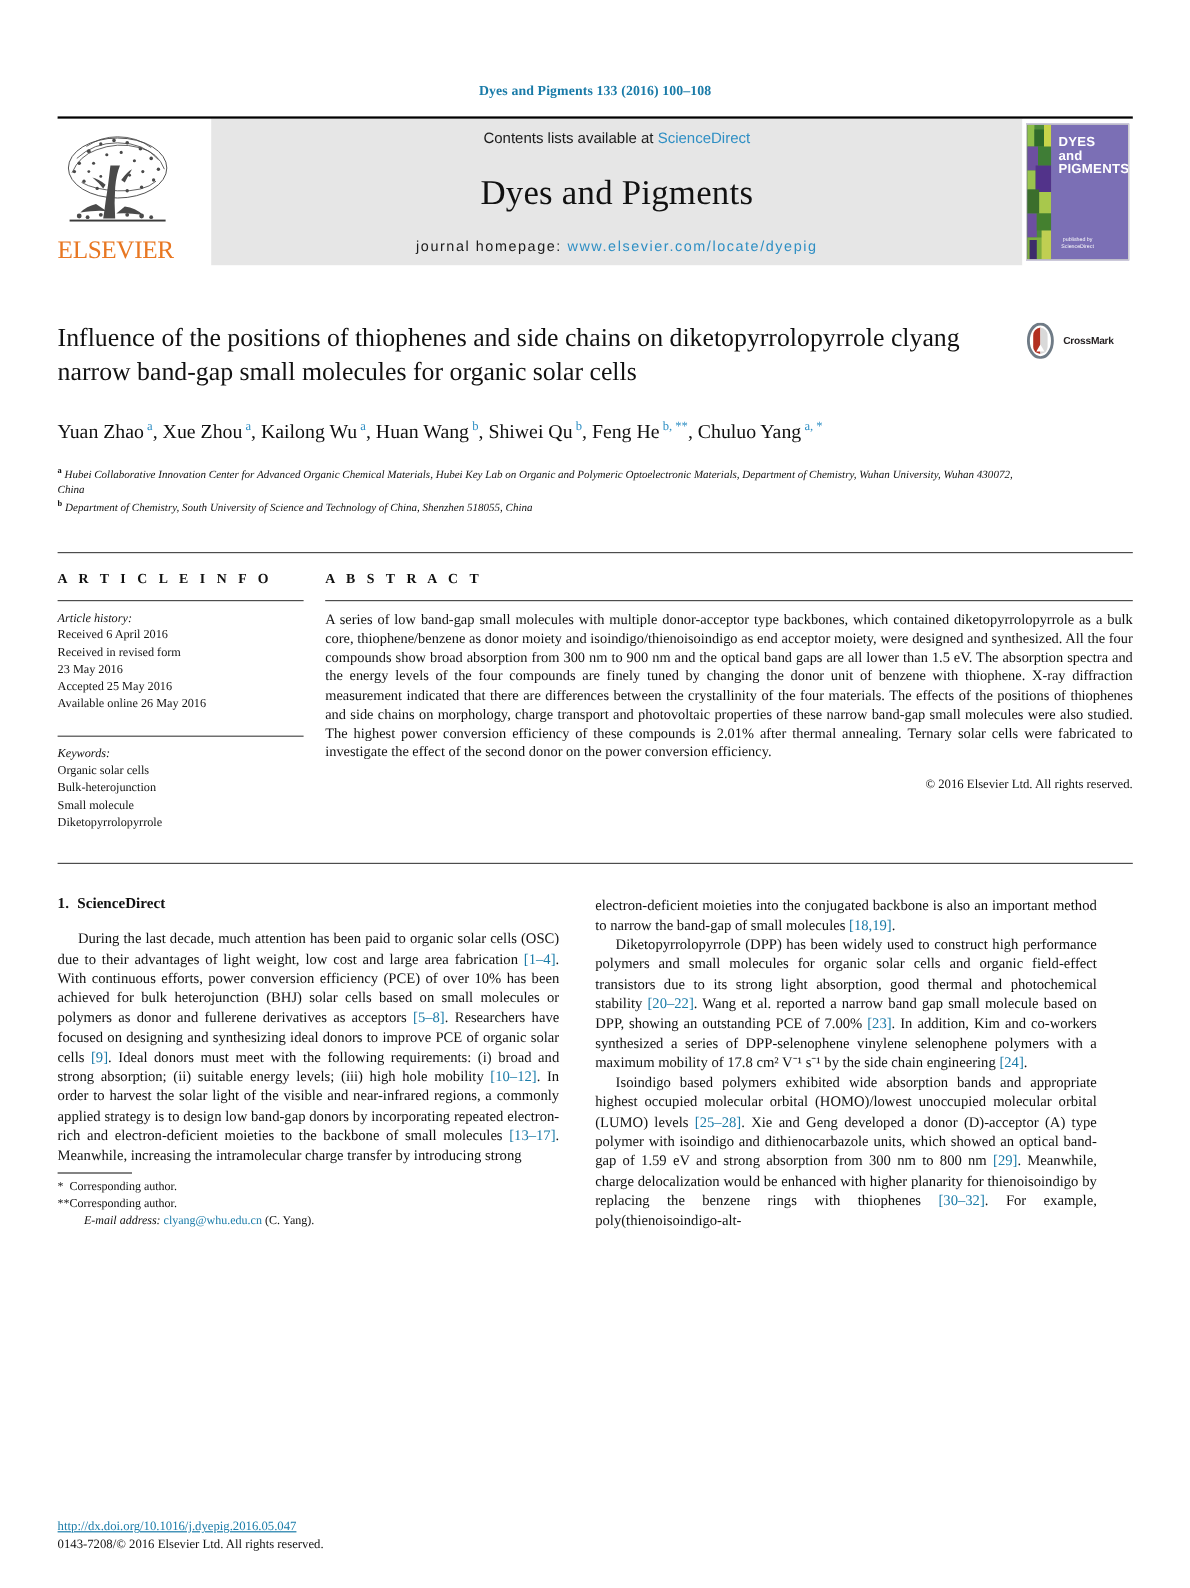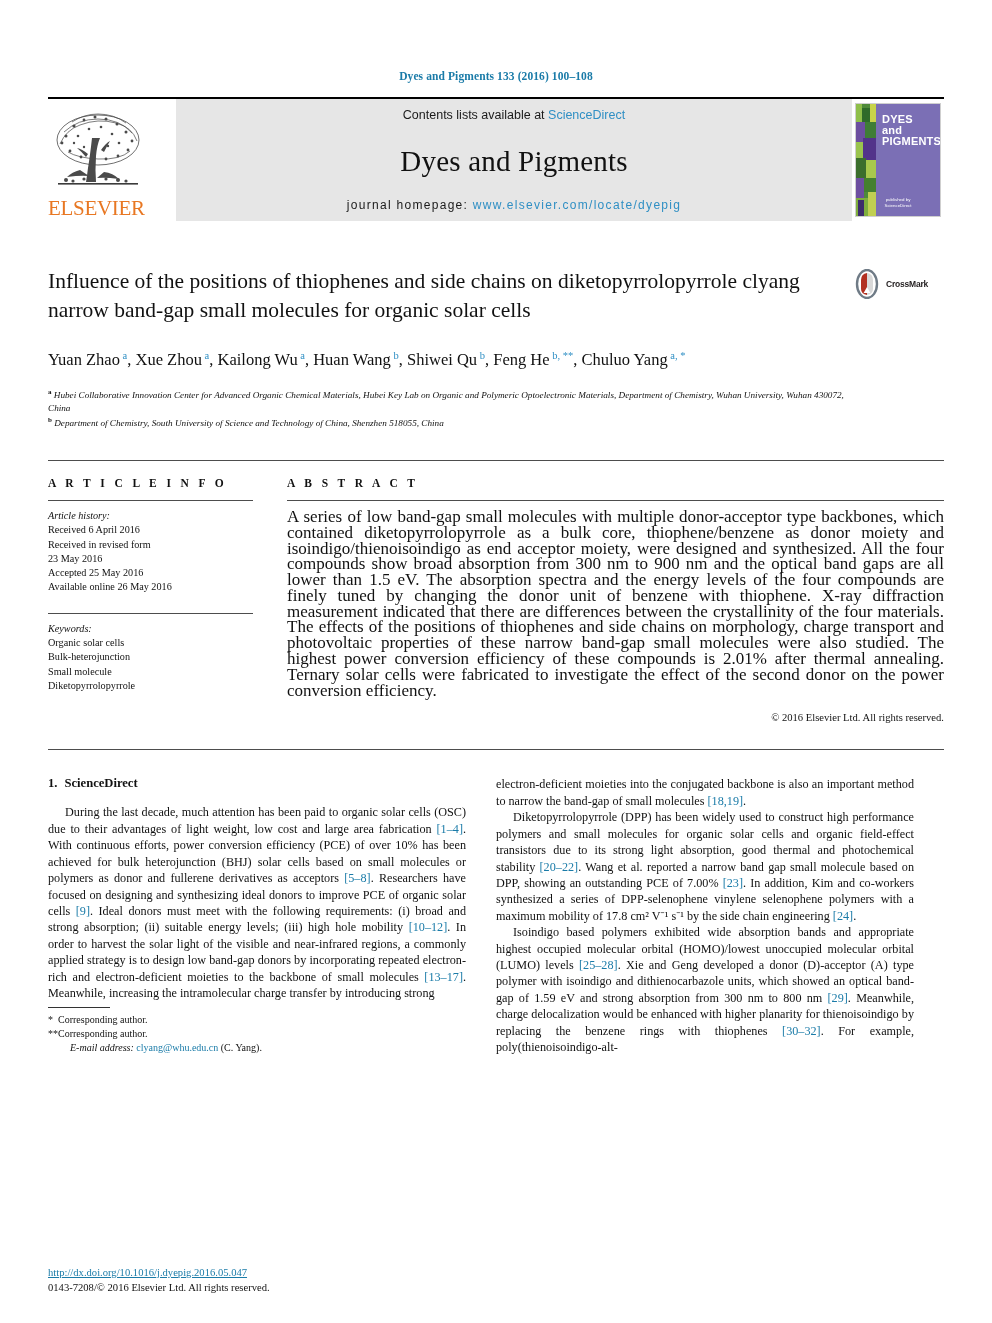--- a/index.html
+++ b/index.html
@@ -201,21 +201,21 @@
     font-weight: bold;
     font-size: 7px;
   }
 
   
   .info-abstract {
     margin: 30px 48px 0 48px;
     border-top: 1.1px solid #4d4d4d;
     padding-top: 16px;
     display: flex;
-    gap: 34px;
+    gap: 18px;
   }
   .col-info {
     width: 205px;
     flex: 0 0 205px;
   }
   .col-abstract {
     flex: 1 1 auto;
   }
   .sect-head {
     font-family: "Liberation Serif", serif;
@@ -237,21 +237,21 @@
   }
   .info-group .lbl {
     font-style: italic;
     display: block;
   }
   .info-group-2 {
     margin-top: 18px;
   }
   .abstract-body {
     font-family: "Liberation Serif", serif;
-    font-size: 17px;
+    font-size: 12px;
     line-height: 15.8px;
     text-align: justify;
     color: #111;
   }
   .abstract-copy {
     text-align: right;
     font-family: "Liberation Serif", serif;
     font-size: 10.6px;
     margin-top: 14px;
     color: #111;

